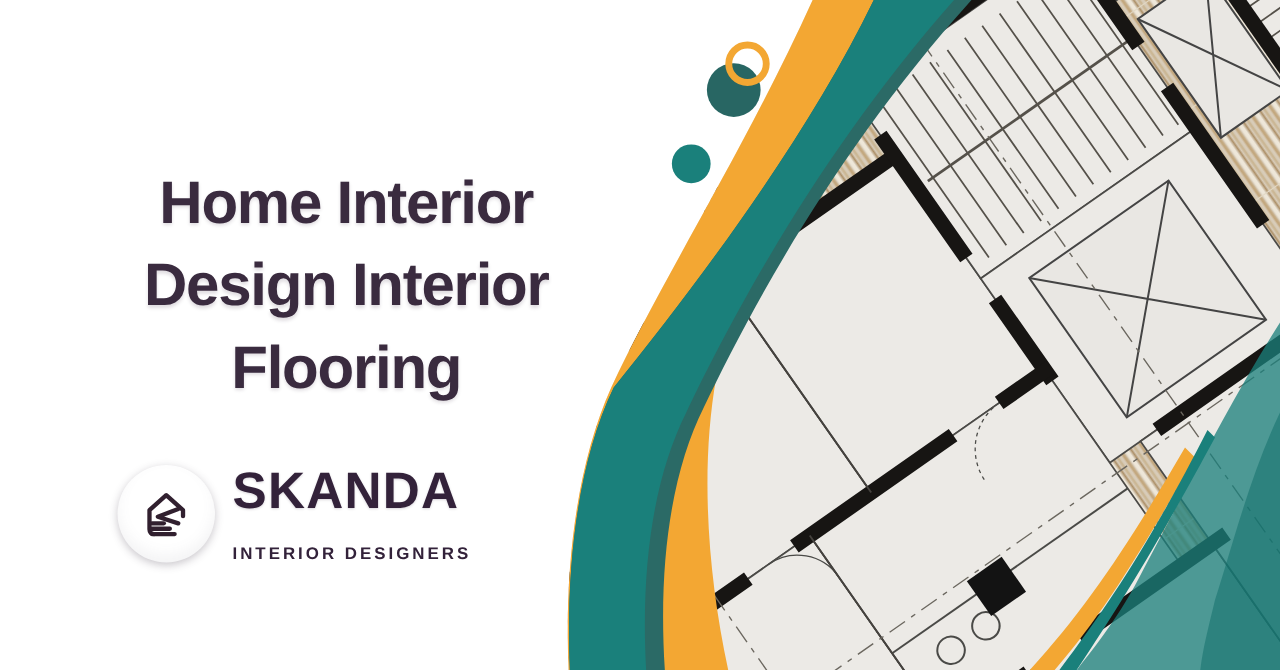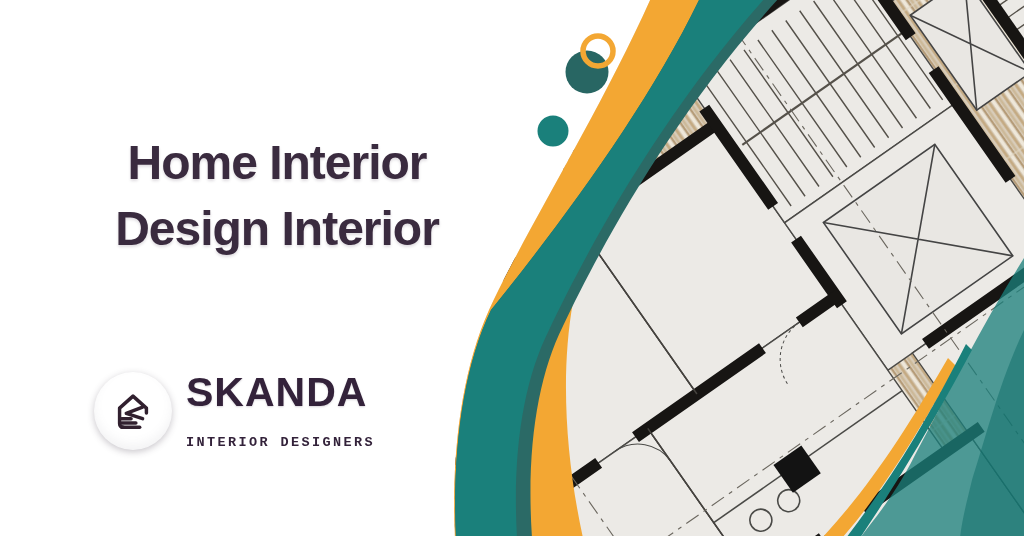--- a/index.html
+++ b/index.html
@@ -42,21 +42,21 @@
     width:78px;height:78px;border-radius:50%;background:#fff;
     box-shadow:0 2px 7px rgba(60,50,70,.28), inset 0 -6px 10px rgba(120,110,130,.08);
     display:flex;align-items:center;justify-content:center;flex:0 0 auto;
   }
   .brand-text{margin-left:14px;}
   .brand-name{
     color:var(--brand);font-weight:bold;font-size:41px;letter-spacing:1px;line-height:42px;
     text-shadow:0 1px 2px rgba(40,20,50,.18);
   }
   .brand-tagline{
-    color:var(--brand);font-weight:bold;font-size:13.5px;letter-spacing:2.4px;margin-top:22px;font-family:Liberation Mono, monospace;
+    color:var(--brand);font-weight:bold;font-size:13.5px;letter-spacing:2.4px;margin-top:22px;
   }
 </style>
 </head>
 <body>
 
 <div class="stage">
 
   <svg class="hero-svg" viewBox="0 0 1024 536" aria-hidden="true">
     <defs>
       <pattern id="wood" width="16" height="90" patternUnits="userSpaceOnUse">
@@ -152,20 +152,21 @@
     <path class="f-teal" d="M966,344 C922,430 890,480 846,538 L860,538 C900,478 930,428 972,350 Z"></path>
 
     <circle class="f-tealdeep" cx="587" cy="72" r="21.5"></circle>
     <circle cx="598" cy="51" r="15" style="fill:none;stroke:var(--orange);stroke-width:5.5"></circle>
     <circle class="f-teal" cx="553" cy="131" r="15.5"></circle>
   </svg>
 
   <div class="headline">
     <div>Home Interior</div>
     <div>Design Interior</div>
+    <div>Flooring</div>
   </div>
 
   <div class="brand-row">
     <div class="logo-circle">
       <svg width="46" height="46" viewBox="0 0 48 48" aria-hidden="true">
         <g fill="none" stroke="#31202f" stroke-width="3.6" stroke-linecap="round" stroke-linejoin="round">
           <path d="M14,41 Q10,41 10,37 V21 L24,8.5 L38,21 V26"></path>
           <path d="M34,20 L17,26.5 L34,32"></path>
           <path d="M12,32 H22"></path>
           <path d="M12,36.5 H27"></path>

